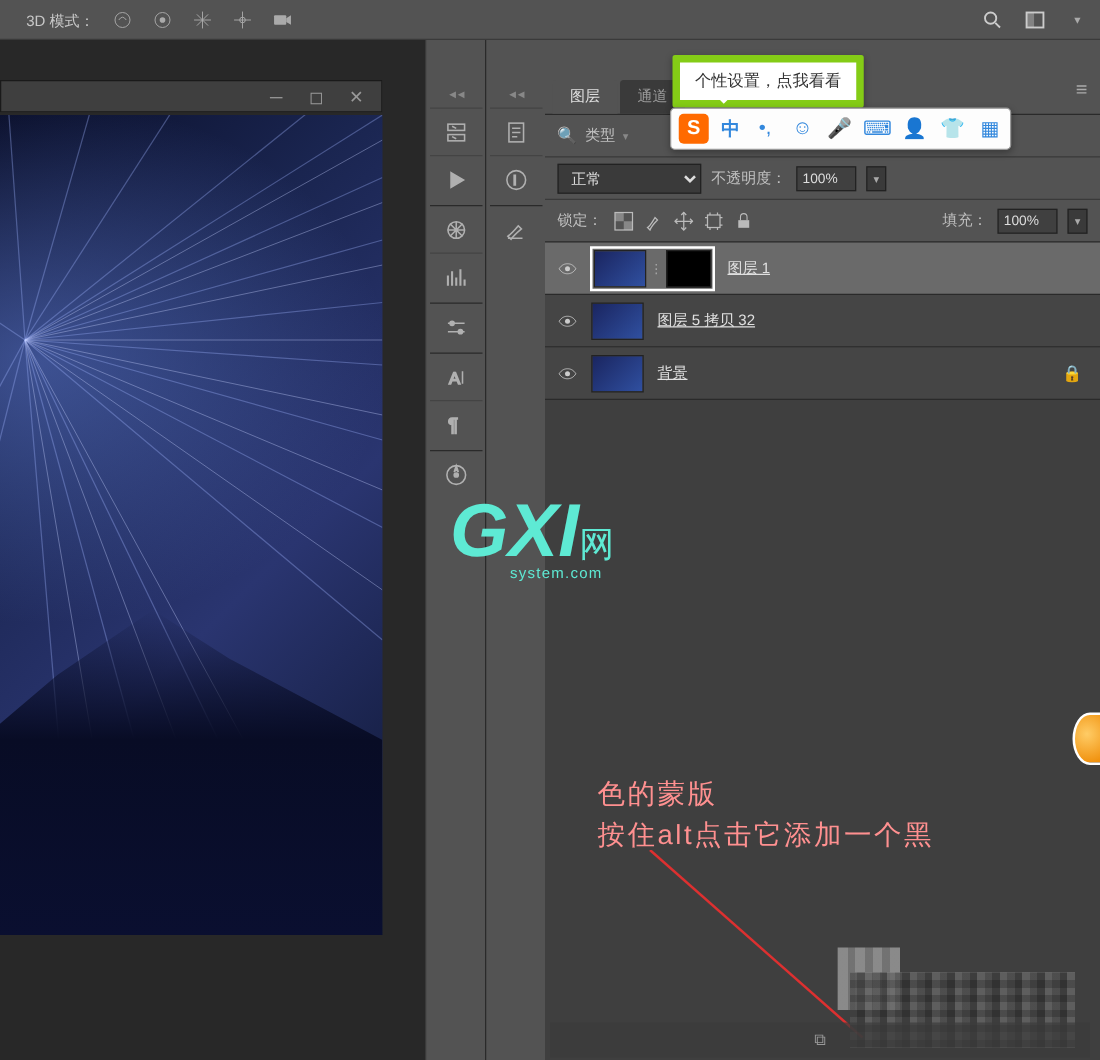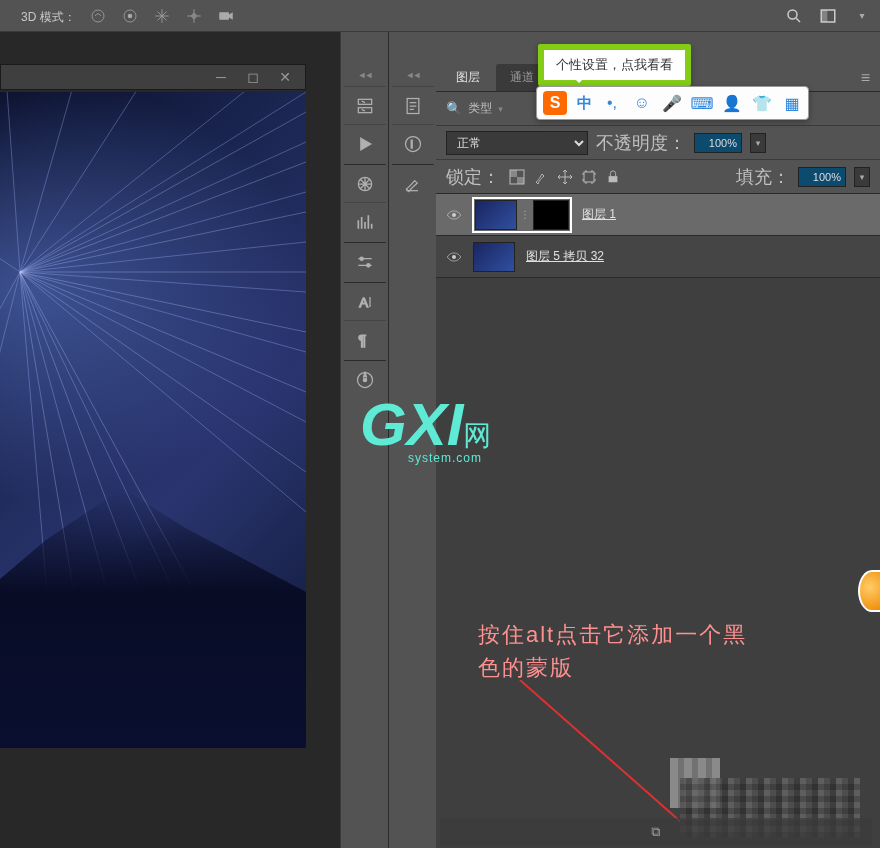--- a/index.html
+++ b/index.html
@@ -28,33 +28,33 @@
 .tool-strip .collapse { color: #888; font-size: 9px; letter-spacing: -2px; margin-bottom: 6px; cursor: pointer; }
 .tool-btn { width: 42px; height: 38px; display: flex; align-items: center; justify-content: center; cursor: pointer; border-top: 1px solid #444; }
 .tool-btn svg { width: 20px; height: 20px; stroke: #b0b0b0; fill: none; stroke-width: 1.5; }
 .tool-btn.sep { border-top: 1px solid #2a2a2a; margin-top: 2px; }
 
 .tool-strip2 { width: 48px; background: #535353; border-left: 1px solid #2a2a2a; display: flex; flex-direction: column; align-items: center; padding-top: 38px; }
 .tool-strip2 .collapse { color: #888; font-size: 9px; letter-spacing: -2px; margin-bottom: 6px; cursor: pointer; }
 
 
 .right-panel { flex: 1; background: #535353; display: flex; flex-direction: column; position: relative; }
-.panel-tabs-row { height: 28px; display: flex; align-items: center; border-bottom: 1px solid #2a2a2a; padding-left: 6px; gap: 2px; margin-top: 32px; }
+.panel-tabs-row { height: 28px; display: flex; align-items: flex-start; border-bottom: 1px solid #2a2a2a; padding-left: 6px; gap: 2px; margin-top: 32px; }
 .panel-tab { padding: 5px 14px; font-size: 12px; background: #3a3a3a; color: #999; cursor: pointer; border-top-left-radius: 3px; border-top-right-radius: 3px; }
 .panel-tab.active { background: #535353; color: #e0e0e0; }
 .panel-menu { margin-left: auto; margin-right: 10px; color: #aaa; cursor: pointer; font-size: 16px; }
 
 .filter-row { height: 34px; display: flex; align-items: center; padding: 0 10px; gap: 6px; border-bottom: 1px solid #3a3a3a; }
 .search-icon { color: #aaa; font-size: 13px; }
 .filter-label { font-size: 12px; color: #c0c0c0; }
 
 .blend-row { height: 34px; display: flex; align-items: center; padding: 0 10px; gap: 8px; border-bottom: 1px solid #3a3a3a; }
-.blend-select { background: #3a3a3a; border: 1px solid #222; color: #ddd; font-size: 12px; padding: 3px 6px; width: 142px; height: 24px; }
-.label-sm { font-size: 18px; color: #c0c0c0; }
-.pct-box { background: #0c4a6e; border: 1px solid #222; color: #ddd; font-size: 11px; padding: 2px 4px; width: 48px; height: 20px; text-align: right; }
+.blend-select { background: #3a3a3a; border: 1px solid #222; color: #ddd; font-size: 12px; padding: 3px 6px; width: 115px; height: 24px; }
+.label-sm { font-size: 12px; color: #c0c0c0; }
+.pct-box { background: #404040; border: 1px solid #222; color: #ddd; font-size: 11px; padding: 2px 4px; width: 48px; height: 20px; text-align: left; }
 .chev { width: 16px; height: 20px; background: #3a3a3a; border: 1px solid #222; display: flex; align-items: center; justify-content: center; font-size: 9px; color: #aaa; cursor: pointer; }
 
 .lock-row { height: 34px; display: flex; align-items: center; padding: 0 10px; gap: 8px; border-bottom: 1px solid #2a2a2a; }
 .lock-icons { display: flex; gap: 6px; }
 .lock-icons .li { width: 18px; height: 18px; display: flex; align-items: center; justify-content: center; color: #bbb; cursor: pointer; }
 
 
 .layers { flex: 1; background: #3f3f3f; overflow: auto; }
 .layer-row { height: 42px; display: flex; align-items: center; border-bottom: 1px solid #2a2a2a; background: #454545; }
 .layer-row.selected { background: #6a6a6a; }
@@ -353,20 +353,33 @@
             <svg viewBox="0 0 24 16">
               <path d="M2 8c3-5 7-6 10-6s7 1 10 6c-3 5-7 6-10 6s-7-1-10-6z" fill="none" stroke="#ccc"></path>
               <circle cx="12" cy="8" r="3" fill="#ccc"></circle>
             </svg>
           </div>
         <div class="thumb-group">
           <div class="thumb"></div>
         </div>
         <span class="layer-name">图层 5 拷贝 32</span>
       </div>
+      <div class="layer-row">
+        <div class="vis">
+            <svg viewBox="0 0 24 16">
+              <path d="M2 8c3-5 7-6 10-6s7 1 10 6c-3 5-7 6-10 6s-7-1-10-6z" fill="none" stroke="#ccc"></path>
+              <circle cx="12" cy="8" r="3" fill="#ccc"></circle>
+            </svg>
+          </div>
+        <div class="thumb-group">
+          <div class="thumb"></div>
+        </div>
+        <span class="layer-name">背景</span>
+        <span class="lock-badge">🔒</span>
+      </div>
     </div>
   </div>
 </div>
 
 <div class="ime-tooltip">个性设置，点我看看</div>
 <div class="ime-bar">
   <div class="ime-logo">S</div>
   <div class="ime-zh">中</div>
   <div class="ime-icon">•,</div>
   <div class="ime-icon">☺</div>
@@ -376,22 +389,22 @@
   <div class="ime-icon">👕</div>
   <div class="ime-icon">▦</div>
 </div>
 
 <div class="watermark">
   <span class="big">GXI</span><span style="font-size:28px;">网</span>
   <div class="sm" style="margin-left:48px; margin-top:-8px;">system.com</div>
 </div>
 
 <div class="annotation">
+  <div>色的蒙版</div>
   <div>按住alt点击它添加一个黑</div>
-  <div>色的蒙版</div>
 </div>
 <svg class="anno-line">
   <line x1="10" y1="0" x2="180" y2="150" stroke="#dd3030" stroke-width="2"></line>
 </svg>
 
 <div class="orange-badge"></div>
 <div class="pixelated2"></div>
 <div class="pixelated"></div>
 
 <div class="bottom-icons">

